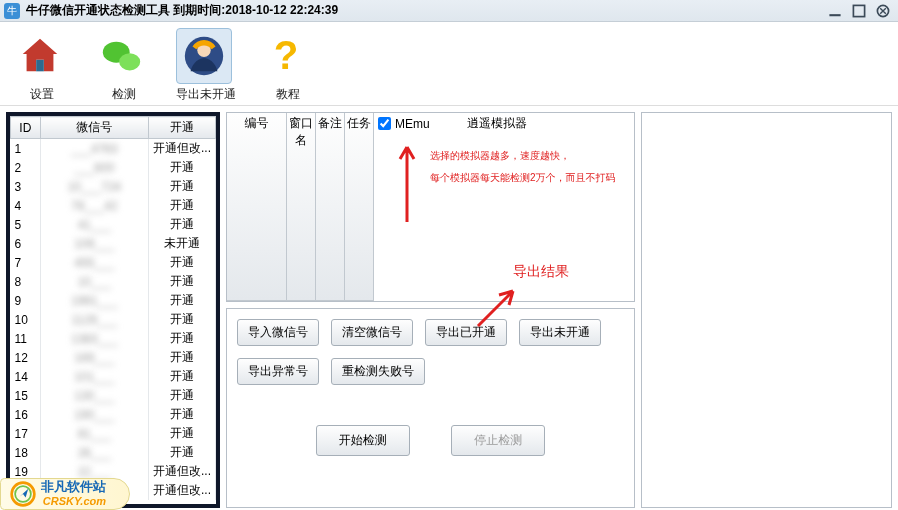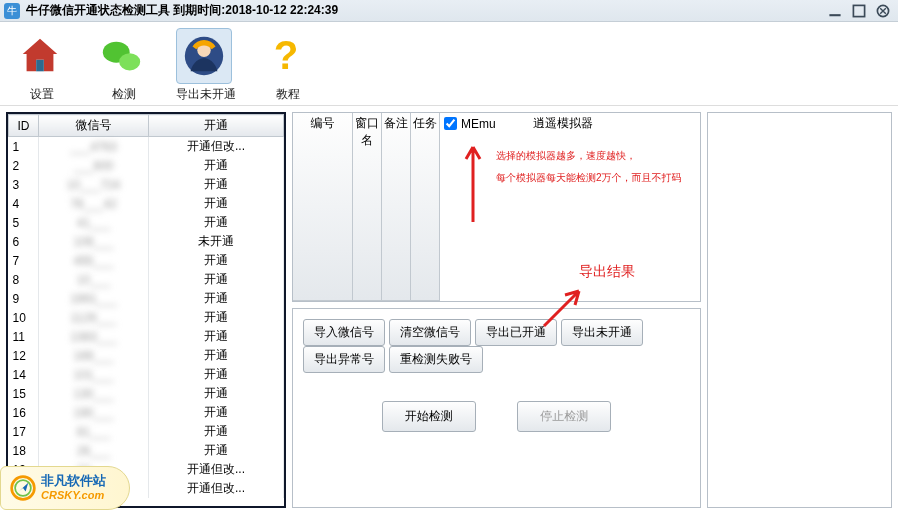--- a/index.html
+++ b/index.html
@@ -10,49 +10,49 @@
 .titlebar .gap { flex: 1; }
 .titlebar .win-btn { width: 22px; height: 16px; display: inline-flex; align-items: center; justify-content: center; margin-left: 2px; cursor: pointer; }
 .win-btn svg { width: 14px; height: 14px; }
 .cloud { margin-right: 10px; }
 .toolbar { display: flex; padding: 6px 12px 2px 12px; gap: 22px; background: #fff; border-bottom: 1px solid #ddd; }
 .tool { width: 60px; text-align: center; cursor: pointer; }
 .tool .icon-box { width: 56px; height: 56px; display: flex; align-items: center; justify-content: center; border-radius: 4px; }
 .tool.active .icon-box { background: #dbe8f4; border: 1px solid #9cc0dc; }
 .tool .lbl { margin-top: 2px; font-size: 12px; color: #222; }
 .main { display: flex; height: 408px; padding: 6px; gap: 6px; }
-.left-pane { width: 280px; height: 100%; border: 2px solid #0f172a; overflow: auto; }
+.left-pane { width: 214px; height: 100%; border: 4px solid #0f172a; overflow: auto; }
 .mid-pane { width: 409px; height: 100%; display: flex; flex-direction: column; gap: 6px; }
 .right-pane { flex: 1; border: 1px solid #b7bfc8; }
 .grid { width: 100%; border-collapse: collapse; font-size: 12px; }
 .grid th { background: linear-gradient(#fefefe,#e4e8ec); border: 1px solid #c1c8cf; padding: 2px 4px; font-weight: normal; position: sticky; top: 0; }
 .grid td { border-right: 1px solid #e5e8eb; padding: 1px 4px; white-space: nowrap; }
 .grid td:nth-child(1){ width: 30px; }
 .grid td:nth-child(2){ width: 110px; text-align: center; }
 .grid td:nth-child(3){ text-align: center; }
 .blur { filter: blur(3px); color: #999; user-select: none; }
 .emu-box { border: 1px solid #b7bfc8; height: 190px; display: flex; flex-direction: row; }
 .emu-head { display: flex; }
 .emu-head div { flex: 1; text-align: center; background: linear-gradient(#fefefe,#e4e8ec); border: 1px solid #c1c8cf; border-top: none; border-left: none; padding: 2px 0; }
 .emu-body { position: relative; flex: 1; }
 .emu-row { display: flex; align-items: center; padding: 2px 4px; }
 .emu-row input { margin-right: 4px; }
 .emu-row span { display: inline-block; }
 .arrow-svg { position: absolute; pointer-events: none; }
 .note { color: #e02020; font-size: 10px; position: absolute; left: 56px; top: 32px; line-height: 22px; }
 .ctrl-box { border: 1px solid #b7bfc8; flex: 1; padding: 10px; position: relative; }
 .btn { background: linear-gradient(#fefefe,#e4e8ec); border: 1px solid #a6afb8; border-radius: 3px; padding: 4px 10px; font-size: 12px; cursor: pointer; }
-.btn-row { display: flex; gap: 4px; margin-bottom: 0; }
+.btn-row { display: flex; gap: 12px; margin-bottom: 12px; }
 .hint { color: #555; font-size: 12px; line-height: 16px; margin-top: 6px; }
 .export-arrow { position: absolute; left: 246px; top: -28px; }
 .export-label { position: absolute; left: 286px; top: -46px; color: #e02020; font-size: 14px; }
 .bottom-bar { text-align: center; padding-top: 28px; }
 .bottom-bar .btn { padding: 6px 22px; margin: 0 12px; }
 .bottom-bar .btn.disabled { color: #9a9a9a; margin-left: 26px; }
-.cr-badge { position: absolute; left: 0; bottom: 0; width: 130px; height: 44px; display: flex; align-items: center; gap: 4px; background: linear-gradient(90deg,#fffbe7,#fff6d0); border: 1px solid #e3d88f; border-radius: 6px 22px 22px 6px; padding: 4px 8px; }
+.cr-badge { position: absolute; left: 0; bottom: 0; width: 130px; height: 32px; display: flex; align-items: center; gap: 4px; background: linear-gradient(90deg,#fffbe7,#fff6d0); border: 1px solid #e3d88f; border-radius: 6px 22px 22px 6px; padding: 4px 8px; text-align: right; }
 .cr-badge .sw { display: flex; flex-direction: column; line-height: 14px; }
 .cr-badge .cn { color: #1668b5; font-size: 13px; font-weight: bold; }
 .cr-badge .en { color: #f59a00; font-size: 11px; font-style: italic; font-weight: bold; }
 ::-webkit-scrollbar { width: 16px; background: #f1f1f1; }
 ::-webkit-scrollbar-thumb { background: #c9cfd5; border: 1px solid #a9b0b7; }
 </style>
 </head>
 <body>
 
 <div class="titlebar">

